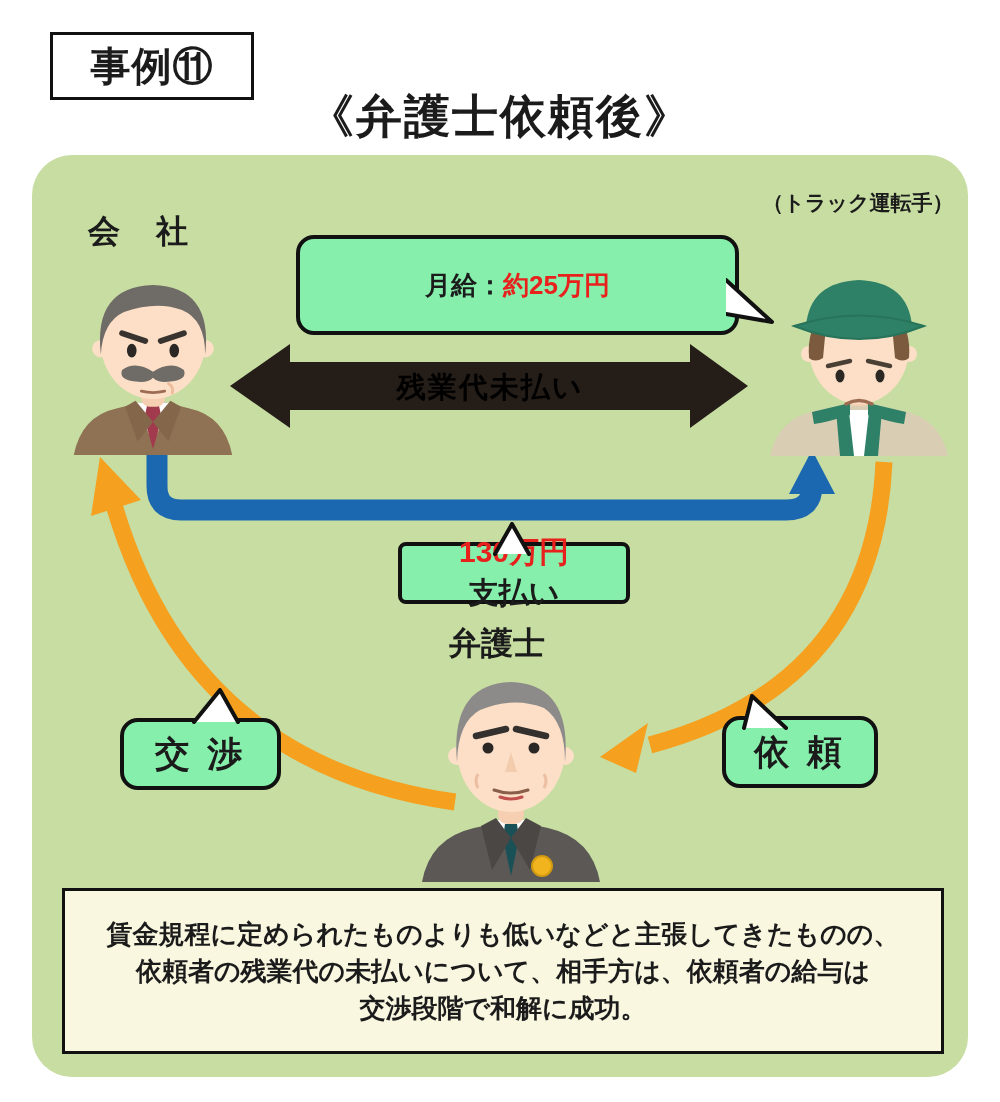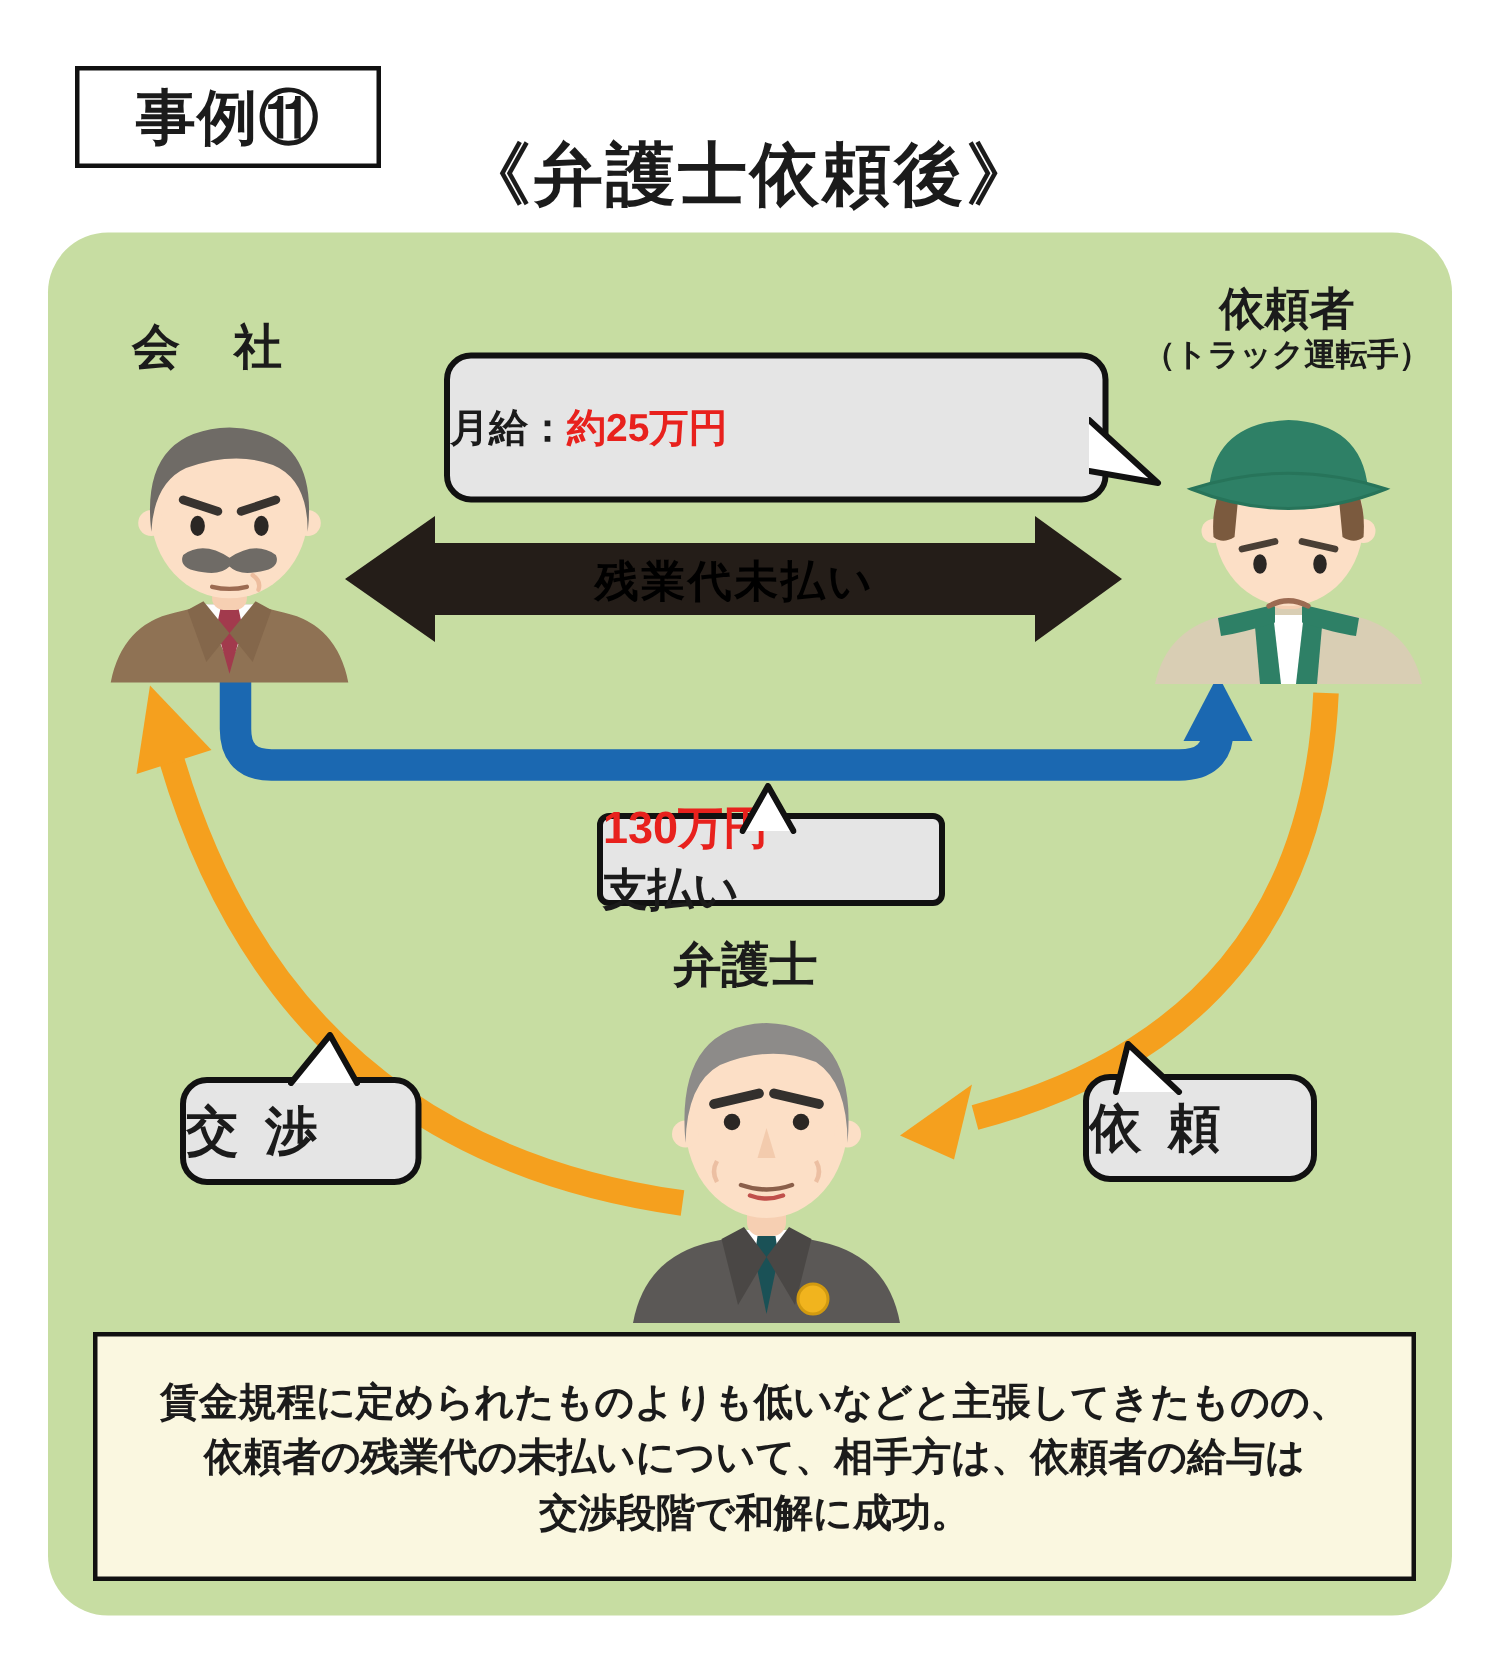--- a/index.html
+++ b/index.html
@@ -5,41 +5,41 @@
   html,body{margin:0;padding:0;}
   body{
     width:1000px;height:1102px;position:relative;background:#ffffff;
     font-family:"Liberation Sans","DejaVu Sans",sans-serif;font-weight:bold;color:#1b1b1b;
     overflow:hidden;
   }
   .abs{position:absolute;}
 
   
   .case-badge{
-    left:50px;top:44px;width:198px;height:62px;background:#fff;border:3px solid #111;
+    left:50px;top:32px;width:198px;height:62px;background:#fff;border:3px solid #111;
     display:flex;align-items:center;justify-content:center;font-size:40px;letter-spacing:1px;z-index:5;
   }
   .main-title{
     left:0;top:86px;width:1000px;text-align:center;font-size:46px;letter-spacing:2px;z-index:5;
   }
 
   
   .stage{
     left:32px;top:155px;width:936px;height:922px;background:#c7dda2;border-radius:40px;z-index:0;
   }
 
   .actor-label{font-size:32px;z-index:2;}
   .company-label{left:88px;top:210px;letter-spacing:2px;}
   .client-label-wrap{left:758px;top:190px;width:200px;text-align:center;z-index:2;}
   .client-label-main{font-size:30px;line-height:34px;}
   .client-label-sub{font-size:21px;line-height:26px;}
   .lawyer-label{left:407px;top:622px;width:180px;text-align:center;z-index:2;}
 
   
-  .wbox{background:#e5e5e5;border:4px solid #111;border-radius:18px;z-index:3;display:flex;flex-direction:column;justify-content:center;}
+  .wbox{background:#86efac;border:4px solid #111;border-radius:18px;z-index:3;display:flex;flex-direction:column;align-items:center;justify-content:center;}
   .salary-bubble{left:296px;top:235px;width:435px;height:92px;}
   .salary-line{font-size:26px;line-height:36px;white-space:nowrap;}
   .red{color:#e8211d;}
   .payment-box{left:398px;top:542px;width:224px;height:54px;border-radius:8px;flex-direction:column;}
   .payment-box span{font-size:30px;white-space:nowrap;}
   .nego-box{left:120px;top:718px;width:153px;height:64px;}
   .nego-box span,.req-box span{font-size:35px;letter-spacing:4px;}
   .req-box{left:722px;top:716px;width:148px;height:64px;}
 
   .tail{z-index:4;}
@@ -76,21 +76,20 @@
   <polygon points="100,457 141,500 91,516" fill="#f5a01e"></polygon>
 
   <path d="M884,462 Q874,685 650,745" fill="none" stroke="#f5a01e" stroke-width="17"></path>
   <polygon points="600,757 648,723 636,773" fill="#f5a01e"></polygon>
 </svg>
 
 <div class="abs dispute-label">残業代未払い</div>
 
 <div class="abs actor-label company-label">会　社</div>
 <div class="abs client-label-wrap">
-  <div class="client-label-main">依頼者</div>
   <div class="client-label-sub">（トラック運転手）</div>
 </div>
 <div class="abs actor-label lawyer-label">弁護士</div>
 
 <svg class="abs char" style="left:68px;top:280px" width="170" height="176" viewBox="0 0 176 180">
   <path d="M6,180 Q14,140 50,132 L74,126 L102,126 L126,132 Q162,140 170,180 Z" fill="#8f7254"></path>
   <polygon points="70,126 106,126 88,168" fill="#fdfdfd"></polygon>
   <polygon points="82,128 94,128 97,142 88,174 79,142" fill="#a23a4d"></polygon>
   <polygon points="70,124 88,146 72,166 59,130" fill="#84674b"></polygon>
   <polygon points="106,124 88,146 104,166 117,130" fill="#84674b"></polygon>

